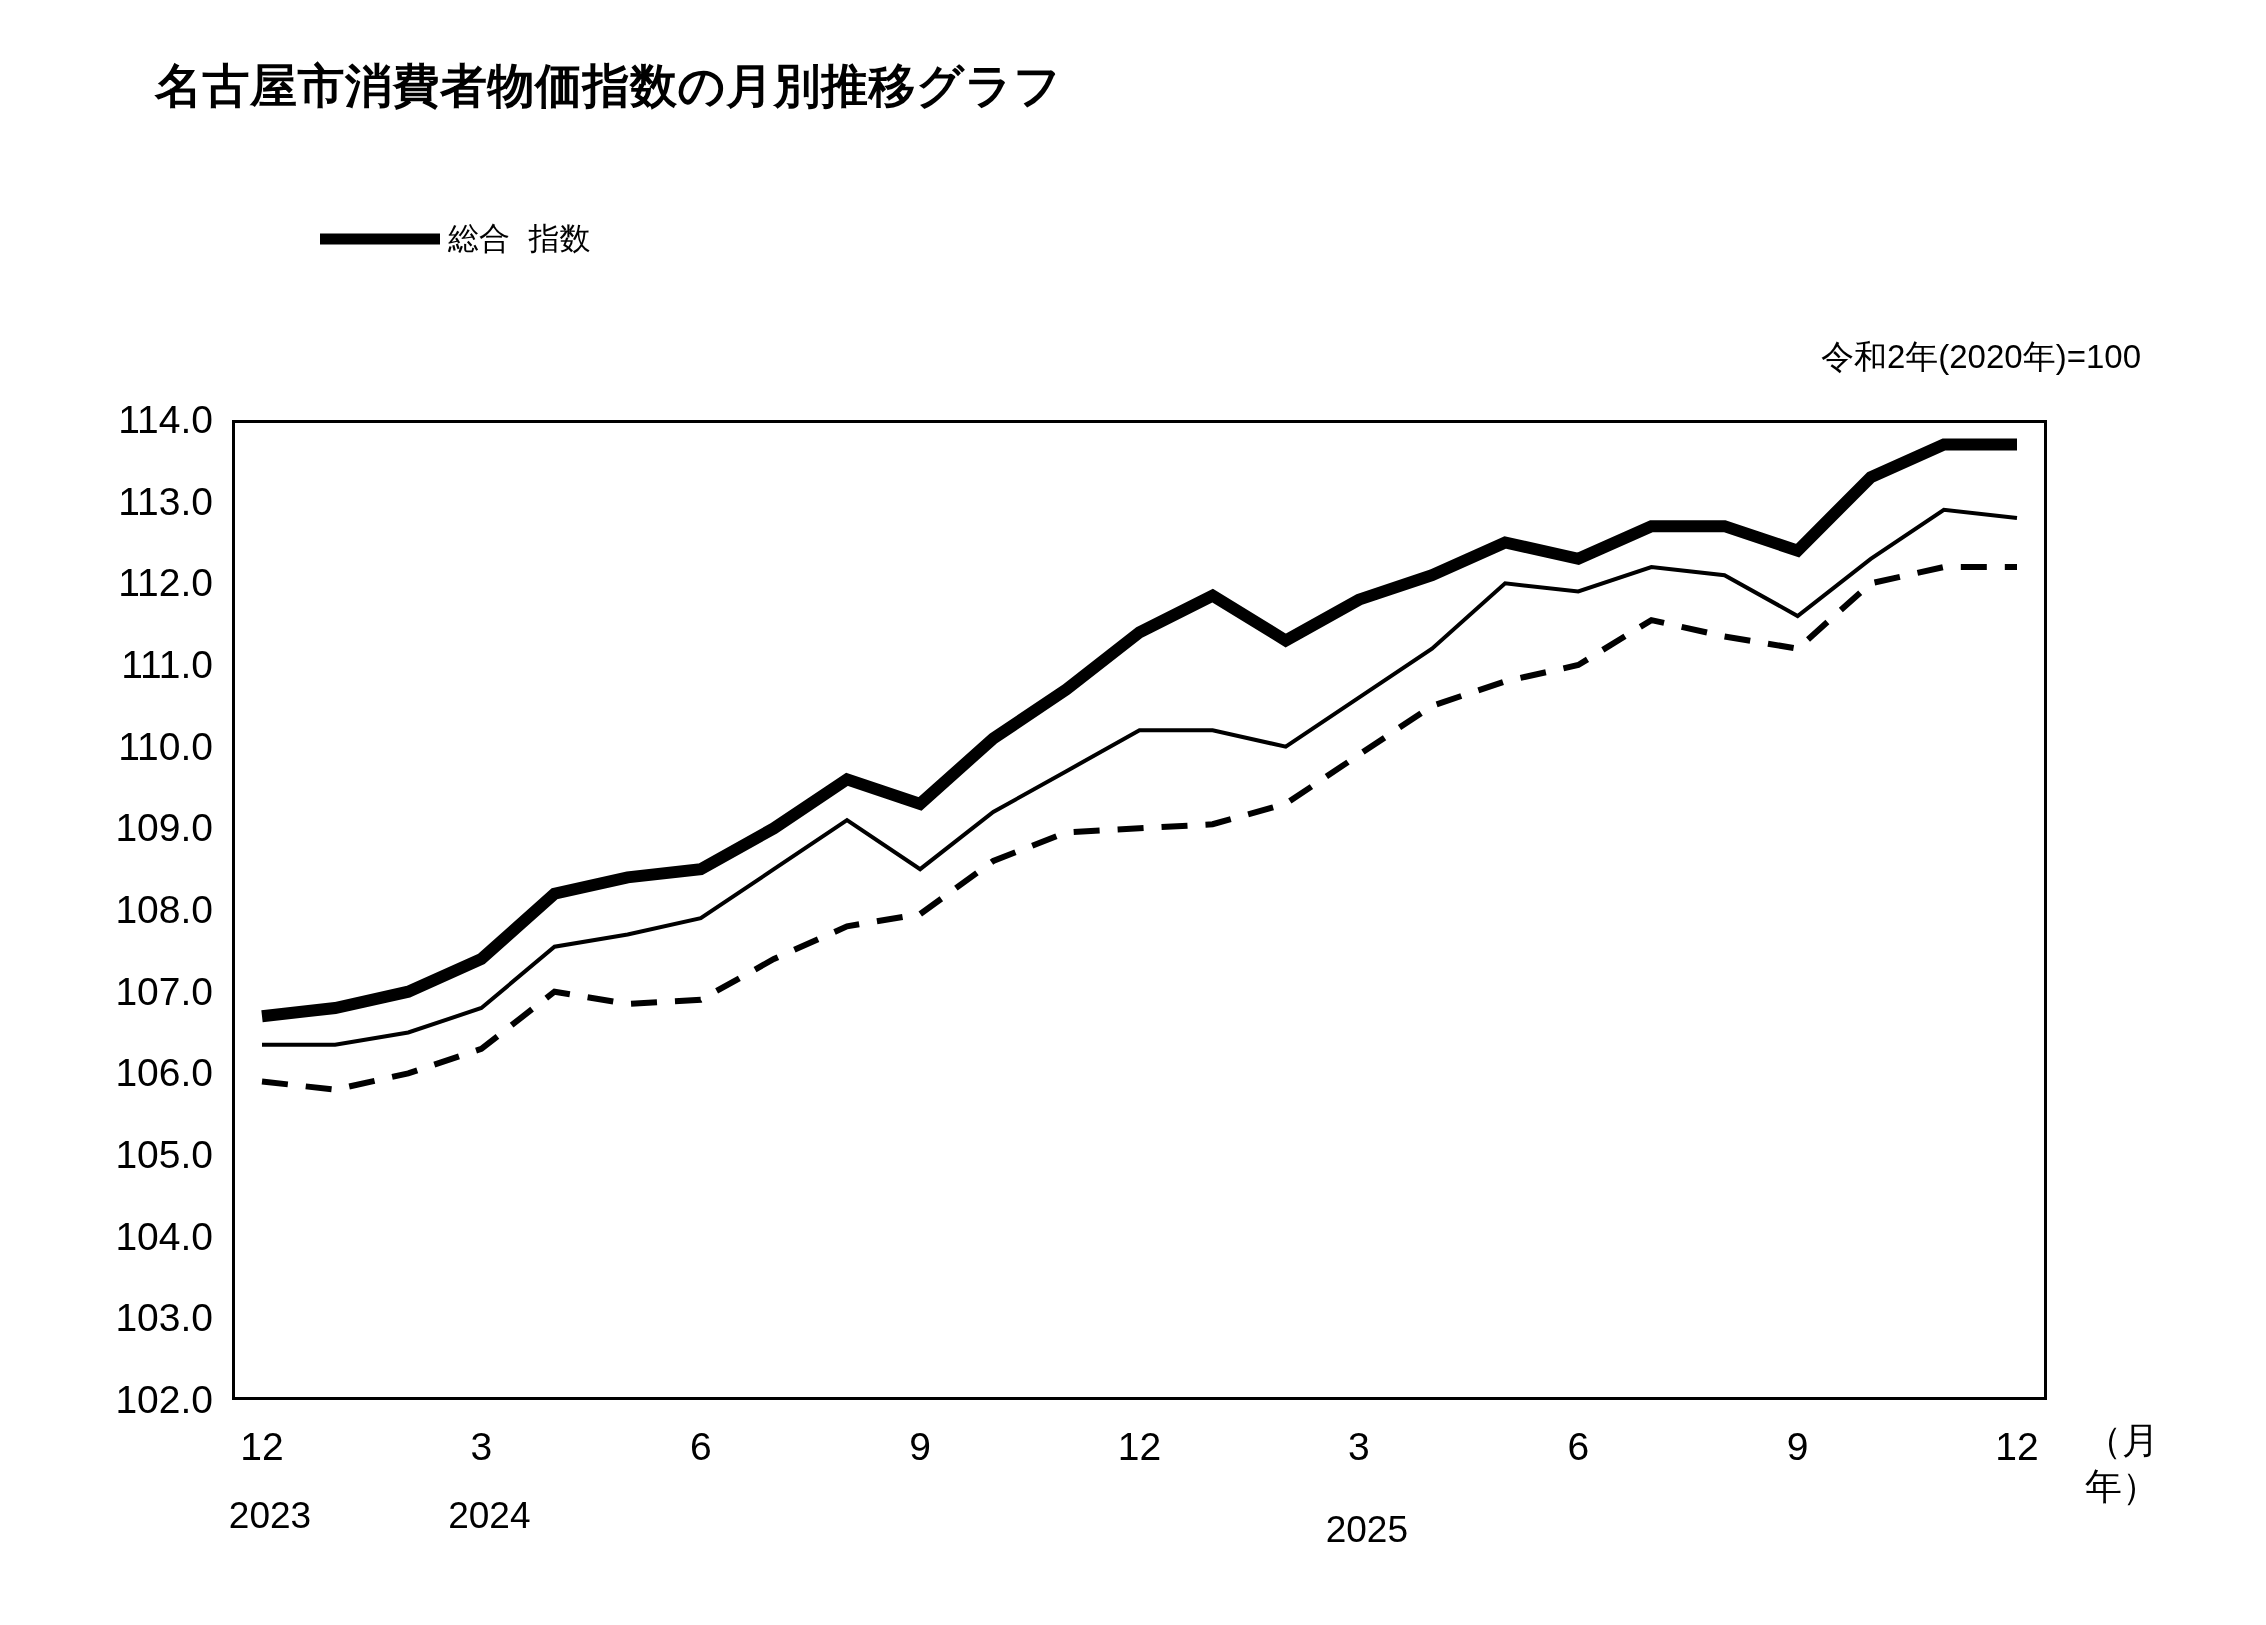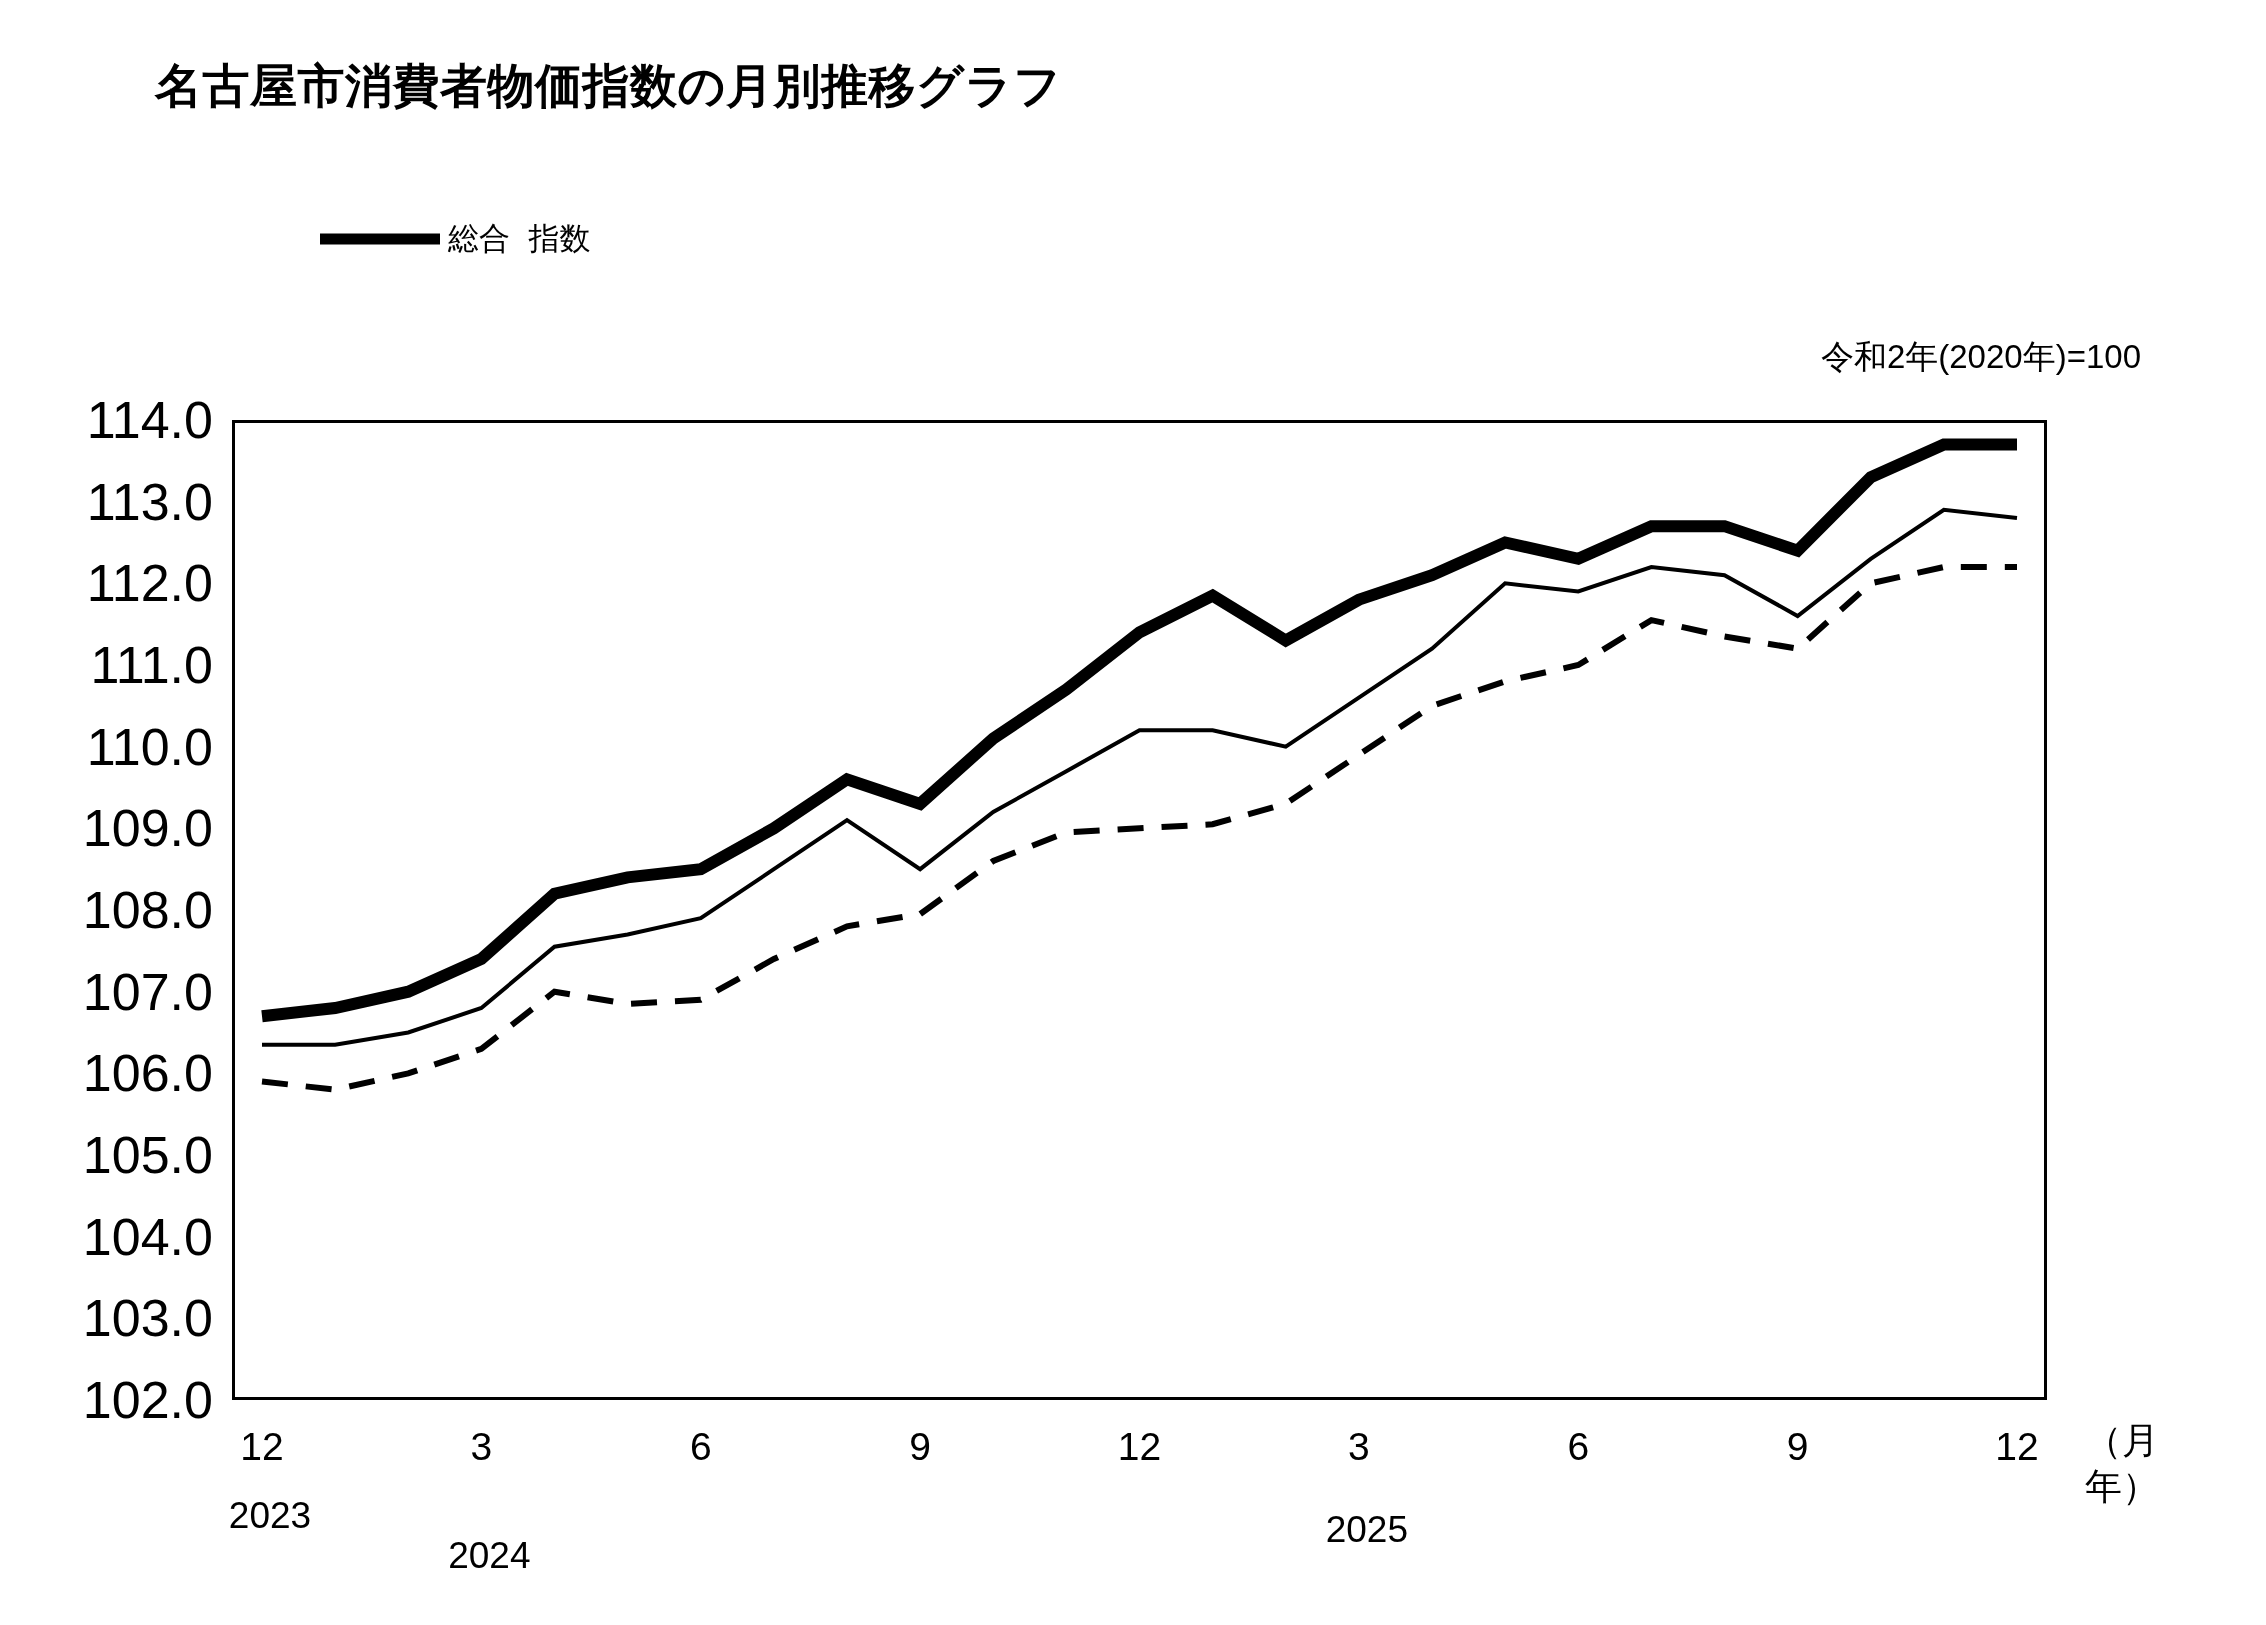--- a/index.html
+++ b/index.html
@@ -81,21 +81,21 @@
     box-sizing: border-box;
   }
   #plot-svg {
     position: absolute;
     left: 0;
     top: 0;
   }
   .ytick {
     position: absolute;
     right: 2053px;
-    font-size: 52px;
+    font-size: 39px;
     text-align: right;
     white-space: nowrap;
     transform: translateY(-50%);
   }
   .xtick {
     position: absolute;
     font-size: 39px;
     text-align: center;
     white-space: nowrap;
     transform: translateX(-50%);
@@ -159,20 +159,20 @@
     <div class="xtick" style="left: 262px; top: 1425px;">12</div>
     <div class="xtick" style="left: 481.375px; top: 1425px;">3</div>
     <div class="xtick" style="left: 700.75px; top: 1425px;">6</div>
     <div class="xtick" style="left: 920.125px; top: 1425px;">9</div>
     <div class="xtick" style="left: 1139.5px; top: 1425px;">12</div>
     <div class="xtick" style="left: 1358.88px; top: 1425px;">3</div>
     <div class="xtick" style="left: 1578.25px; top: 1425px;">6</div>
     <div class="xtick" style="left: 1797.62px; top: 1425px;">9</div>
     <div class="xtick" style="left: 2017px; top: 1425px;">12</div>
     <div class="xyear" style="left: 270px; top: 1495px;">2023</div>
-    <div class="xyear" style="left: 489.375px; top: 1495px; margin-top: 40px;">2024</div>
+    <div class="xyear" style="left: 489.375px; top: 1495px;">2024</div>
     <div class="xyear" style="left: 1366.88px; top: 1495px; margin-top: 14px;">2025</div>
   </div>
 
 <div id="x-axis-unit">
   <div>（月</div>
   <div>年）</div>
 </div>
 
 </body></html>

